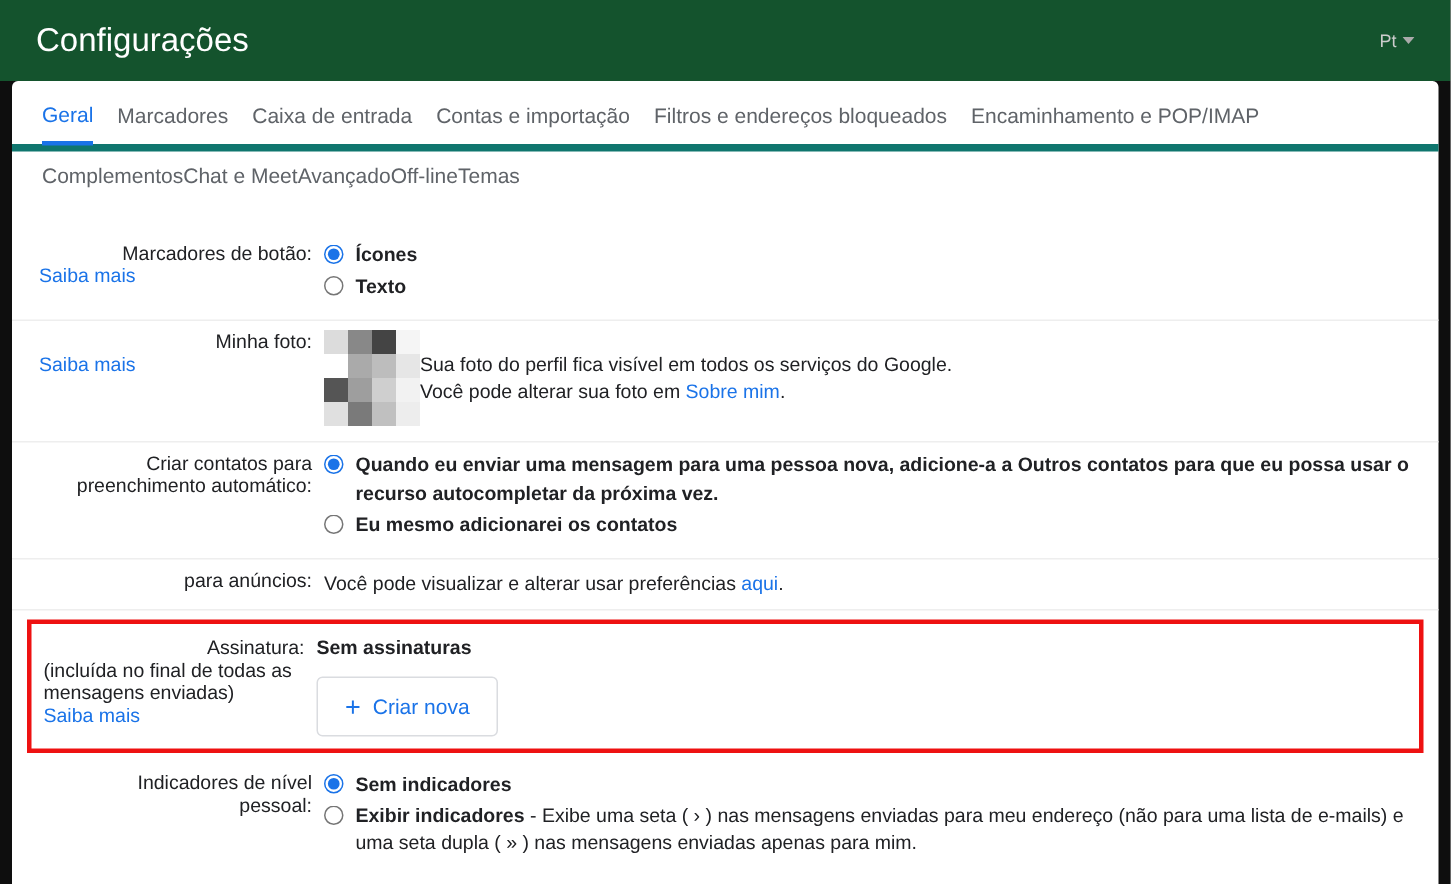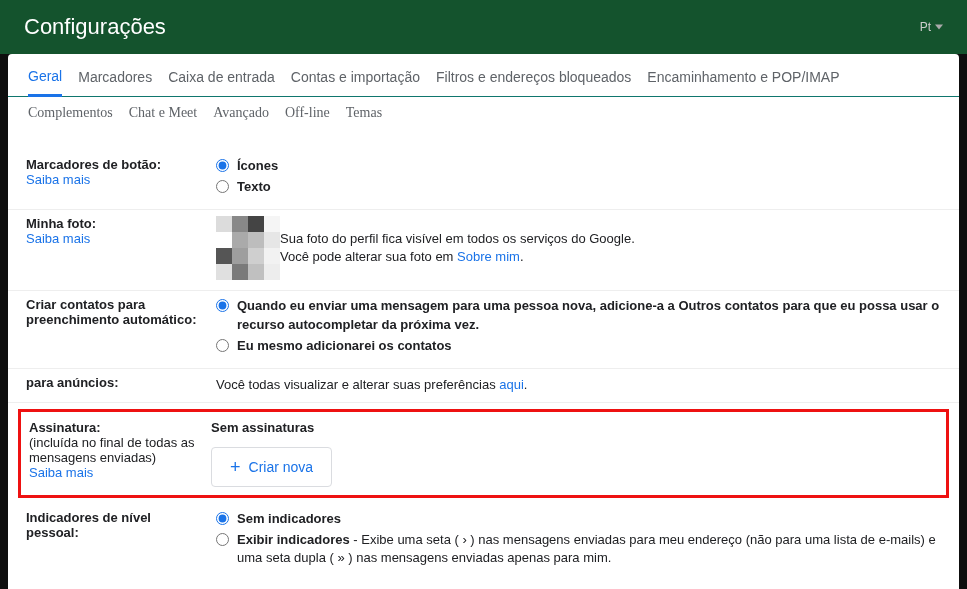--- a/index.html
+++ b/index.html
@@ -39,59 +39,58 @@
 }
 .panel {
   background: #fff;
   border-radius: 4px 4px 0 0;
 }
 .tabs {
   display: flex;
   flex-wrap: wrap;
   gap: 16px;
   padding: 14px 20px 0 20px;
-  border-bottom: 1px solid #0f766e;
+  border-bottom: 5px solid #0f766e;
   align-items: center;
 }
 .tab {
   color: #5f6368;
   font-size: 14px;
   padding-bottom: 10px;
   cursor: pointer;
   white-space: nowrap;
 }
 .tab.active {
   color: #1a73e8;
   font-weight: 500;
   border-bottom: 3px solid #1a73e8;
   margin-bottom: -1px;
 }
 .tabs-row2 {
   display: flex;
-  gap: 16px;
   padding: 8px 20px 14px 20px;
-  font-family: Liberation Serif, serif;
 }
 .settings-body {
   padding: 6px 0 8px 0;
 }
 .row {
   display: flex;
   padding: 6px 18px 10px 18px;
   border-bottom: 1px solid #eee;
   align-items: flex-start;
 }
 .row:last-child { border-bottom: none; }
 .label-col {
   flex: 0 0 190px;
   padding-right: 8px;
 }
 .label-col .label-title {
-  font-weight: 700;
+  font-weight: 400;
   color: #202124;
+  text-align: right;
 }
 .label-col .label-sub {
   color: #202124;
   font-weight: 400;
 }
 .control-col {
   flex: 1;
 }
 .radio-line {
   display: flex;
@@ -264,21 +263,21 @@
       <span class="rlabel bold">Eu mesmo adicionarei os contatos</span>
     </label>
   </div>
 </div>
 
 <div class="row">
   <div class="label-col">
     <div class="label-title">para anúncios:</div>
   </div>
   <div class="control-col" style="padding-top:2px">
-    <span class="inline">Você todas visualizar e alterar suas preferências </span><span class="link inline">aqui</span><span class="inline">.</span>
+    <span class="inline">Você pode visualizar e alterar usar preferências </span><span class="link inline">aqui</span><span class="inline">.</span>
   </div>
 </div>
 
 <div class="highlight-box">
   <div class="label-col">
     <div class="label-title">Assinatura:</div>
     <div class="label-sub">(incluída no final de todas as mensagens enviadas)</div>
     <span class="link">Saiba mais</span>
   </div>
   <div class="control-col">

